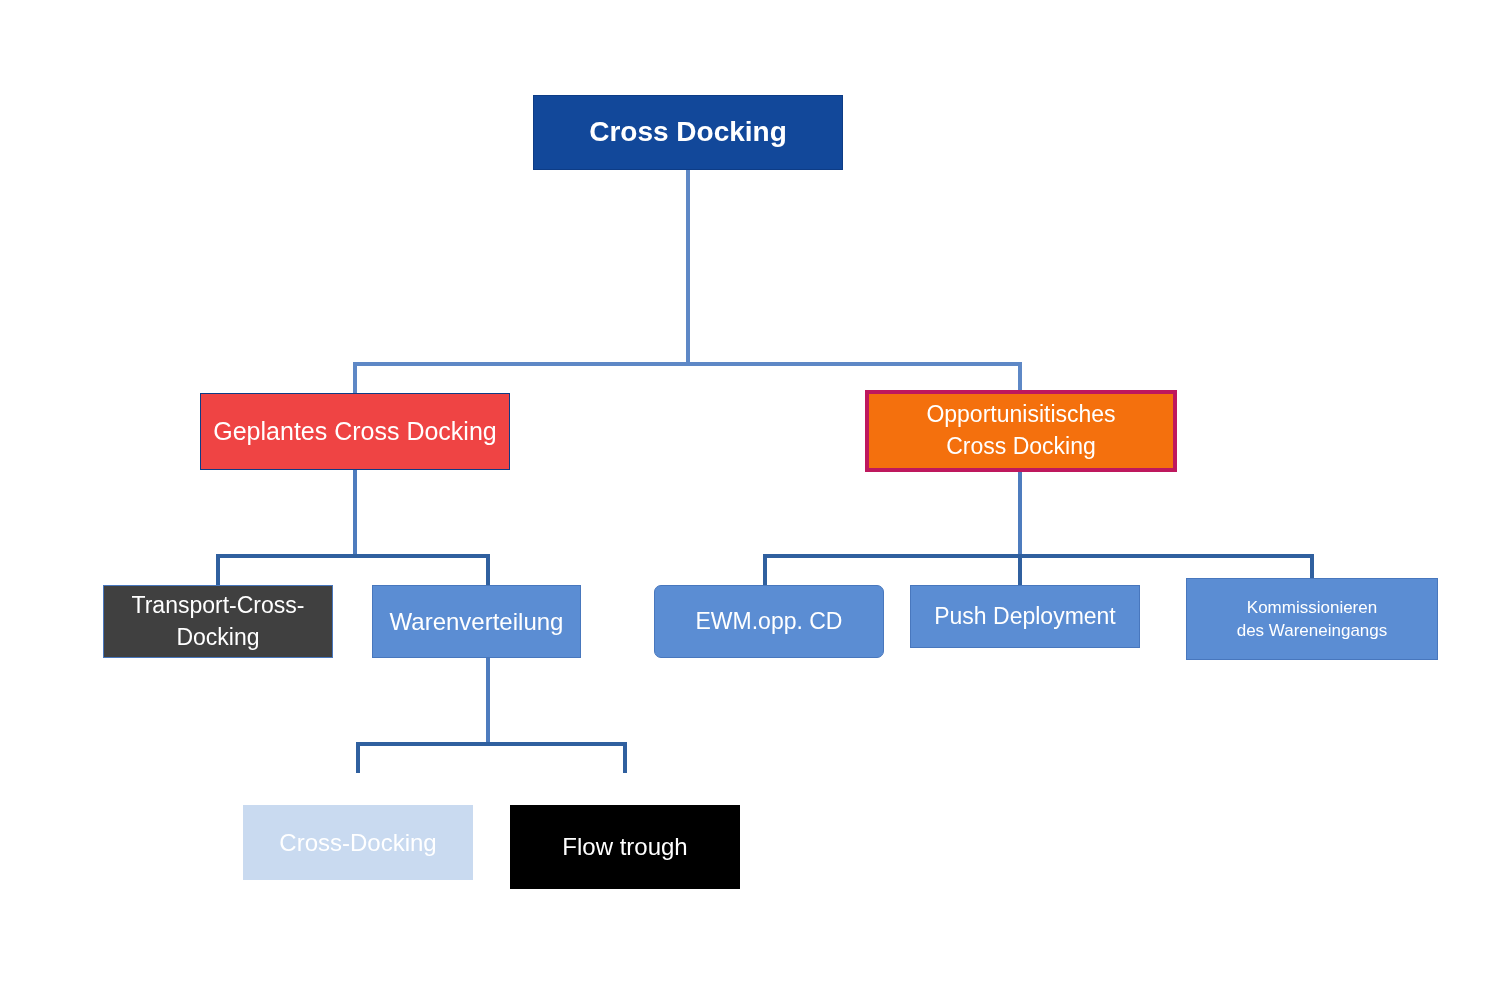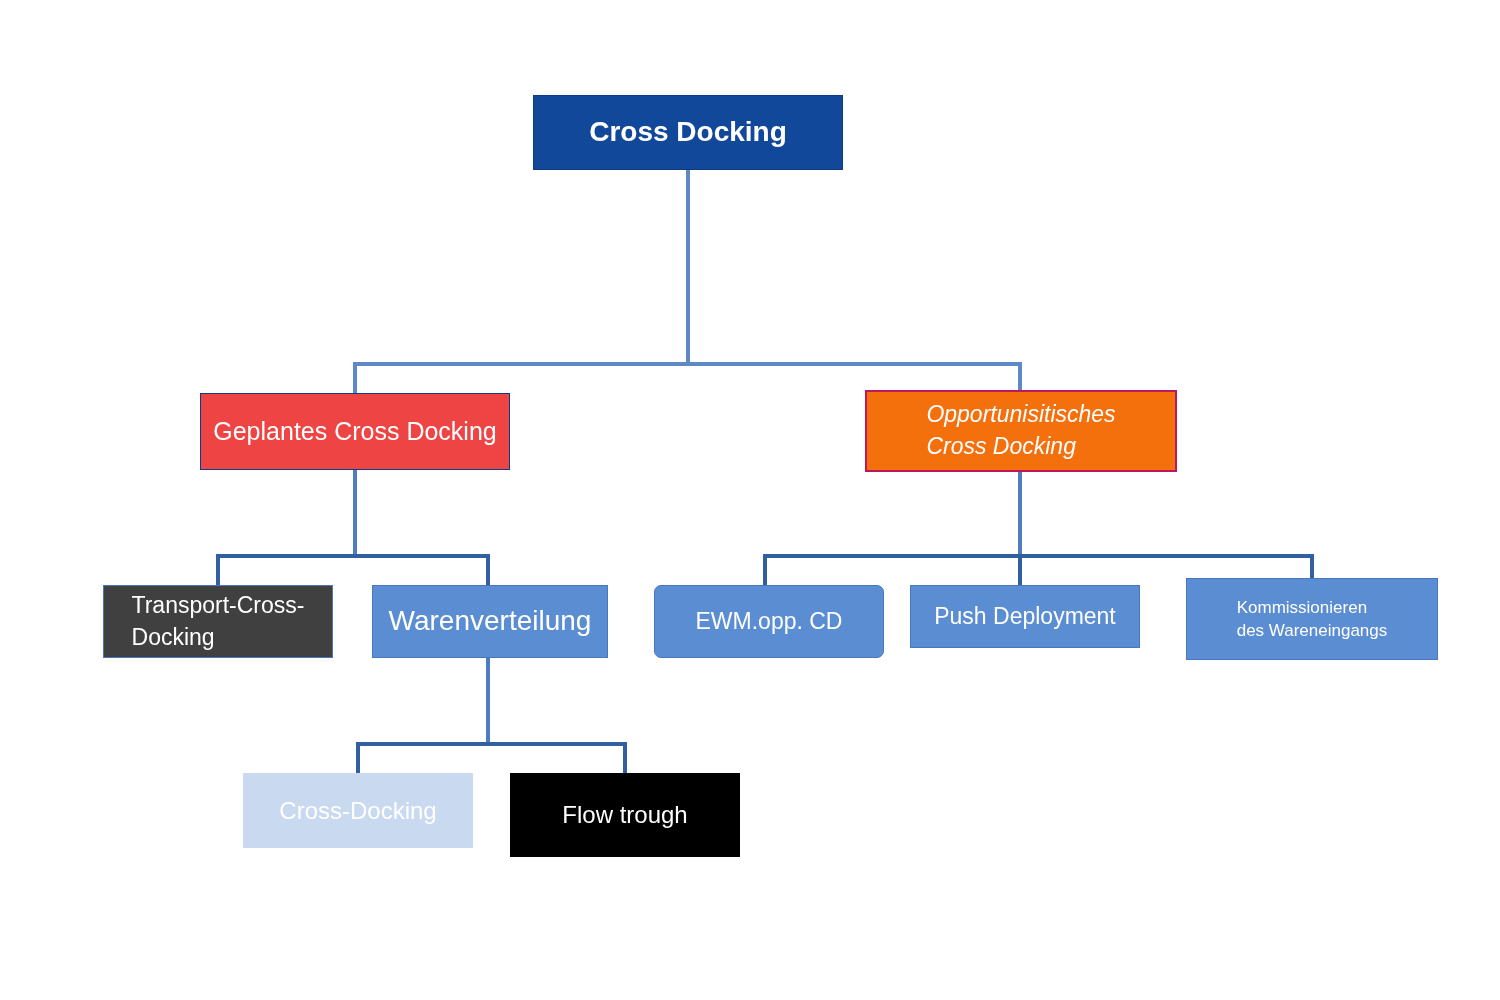--- a/index.html
+++ b/index.html
@@ -13,31 +13,32 @@
     width: 1500px;
     height: 1000px;
     background: #ffffff;
     overflow: hidden;
   }
   .node {
     position: absolute;
     display: flex;
     align-items: center;
     justify-content: center;
+    text-align: center;
     color: #ffffff;
     box-sizing: border-box;
   }
   .node .lbl {
     white-space: pre-line;
     line-height: 1.38;
   }
   .node.dark   { border: 1px solid #0d3c86; }
-  .node.orange { border: 2px solid #be185d; font-style: italic; }
+  .node.orange { border: 4px solid #be185d; }
   .node.medium { border: 1px solid #4877bd; }
-  .node.light  { border: none; }
+  .node.light  { border: none; margin-top: 32px; }
   .v { position: absolute; width: 4px; }
   .h { position: absolute; height: 4px; }
 </style>
 </head>
 <body>
 
 <div class="canvas">
 
   <div class="v" style="left: 686px; top: 170px; height: 194px; background-color: rgb(94, 136, 198);"></div>
   <div class="h" style="left: 353px; top: 362px; width: 669px; background-color: rgb(94, 136, 198);"></div>
@@ -71,21 +72,21 @@
   <div class="node orange" style="left: 865px; top: 390px; width: 312px; height: 82px; font-size: 23px; background-color: rgb(244, 112, 13); color: rgb(255, 255, 255);">
     <span class="lbl">Opportunisitisches
 Cross Docking</span>
   </div>
 
   <div class="node medium" style="left: 103px; top: 585px; width: 230px; height: 73px; font-size: 23px; background-color: #404040; color: rgb(255, 255, 255);">
     <span class="lbl">Transport-Cross-
 Docking</span>
   </div>
 
-  <div class="node medium" style="left: 372px; top: 585px; width: 236px; height: 73px; font-size: 28px; background-color: rgb(91, 141, 211); color: rgb(255, 255, 255);">
+  <div class="node medium" style="left: 372px; top: 585px; width: 209px; height: 73px; font-size: 24px; background-color: rgb(91, 141, 211); color: rgb(255, 255, 255);">
     <span class="lbl">Warenverteilung</span>
   </div>
 
   <div class="node medium" style="left: 654px; top: 585px; width: 230px; height: 73px; font-size: 23px; background-color: rgb(91, 141, 211); color: rgb(255, 255, 255); border-radius: 7px;">
     <span class="lbl">EWM.opp. CD</span>
   </div>
 
   <div class="node medium" style="left: 910px; top: 585px; width: 230px; height: 63px; font-size: 23px; background-color: rgb(91, 141, 211); color: rgb(255, 255, 255);">
     <span class="lbl">Push Deployment</span>
   </div>

